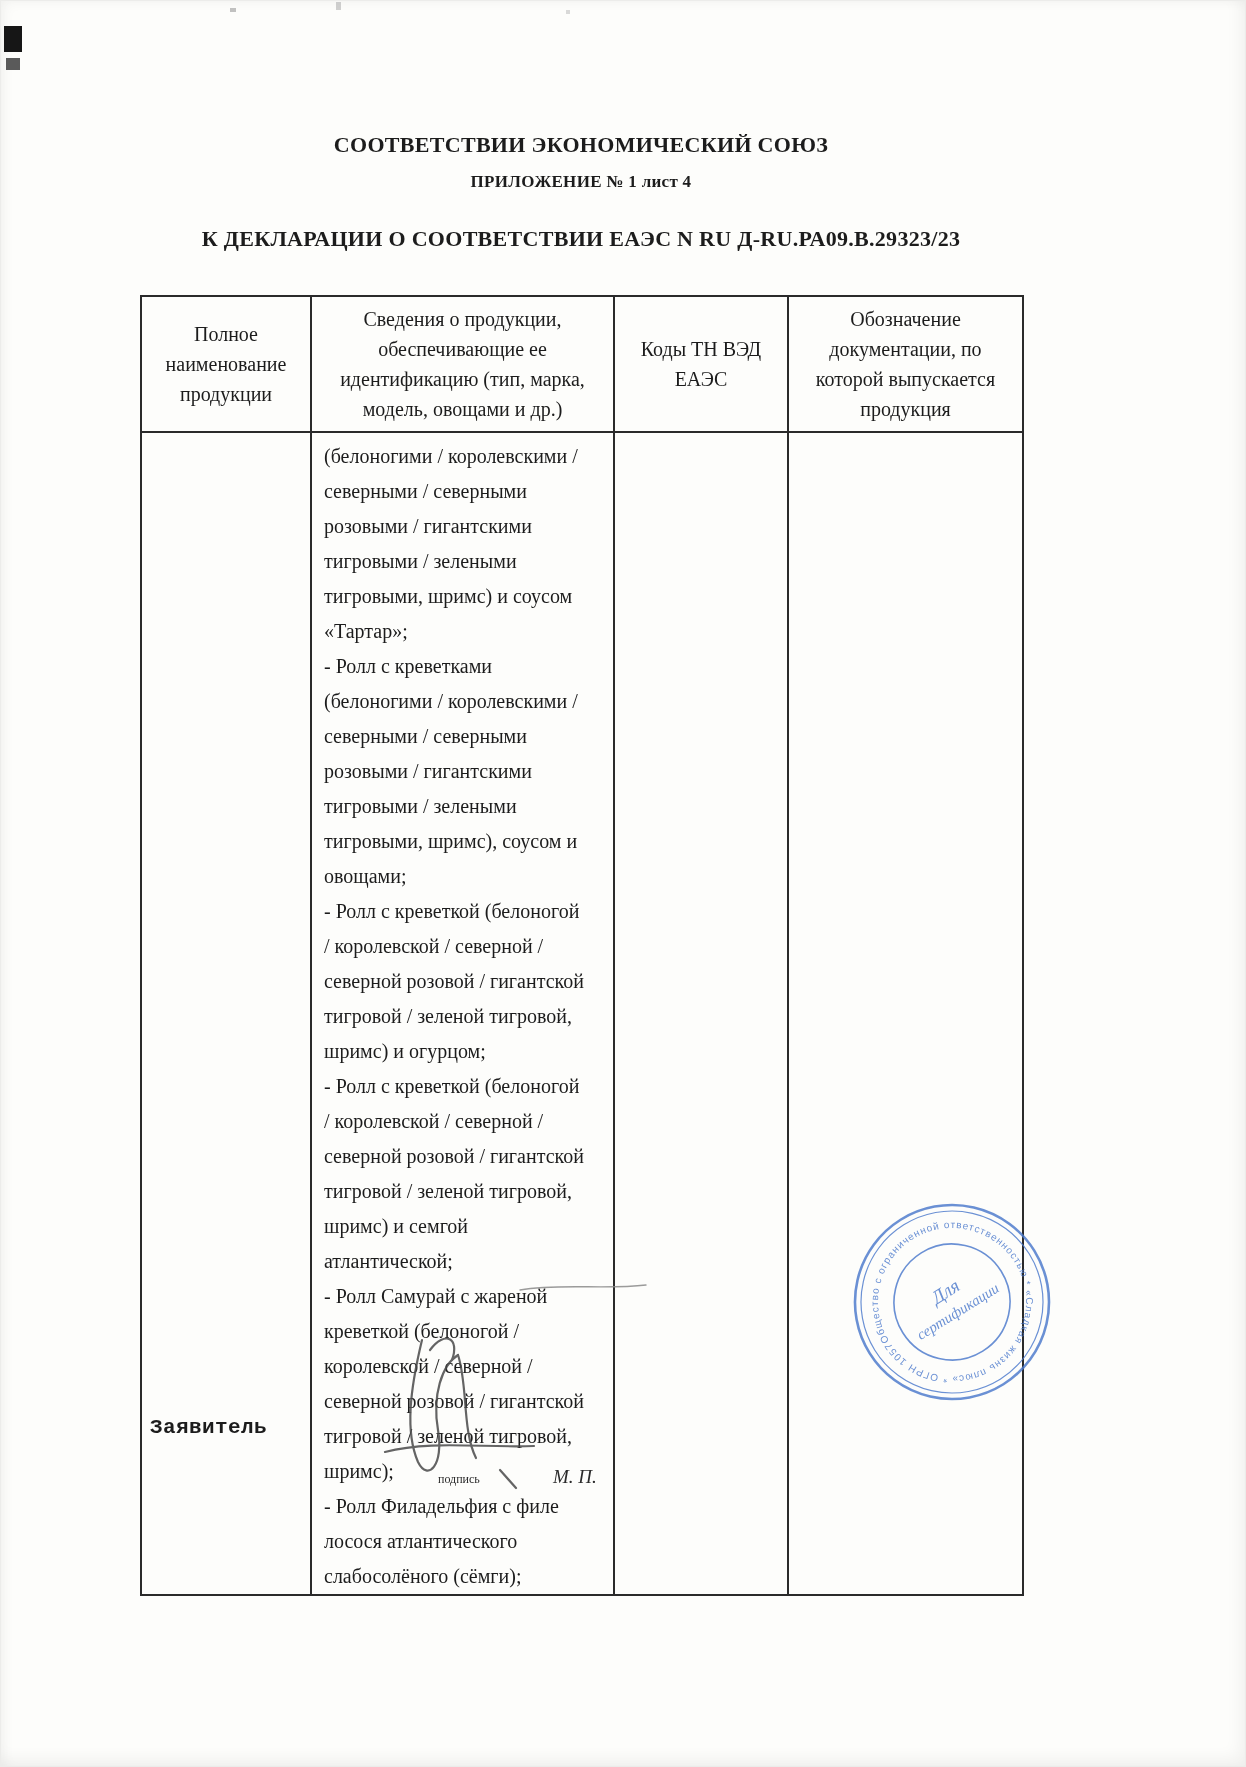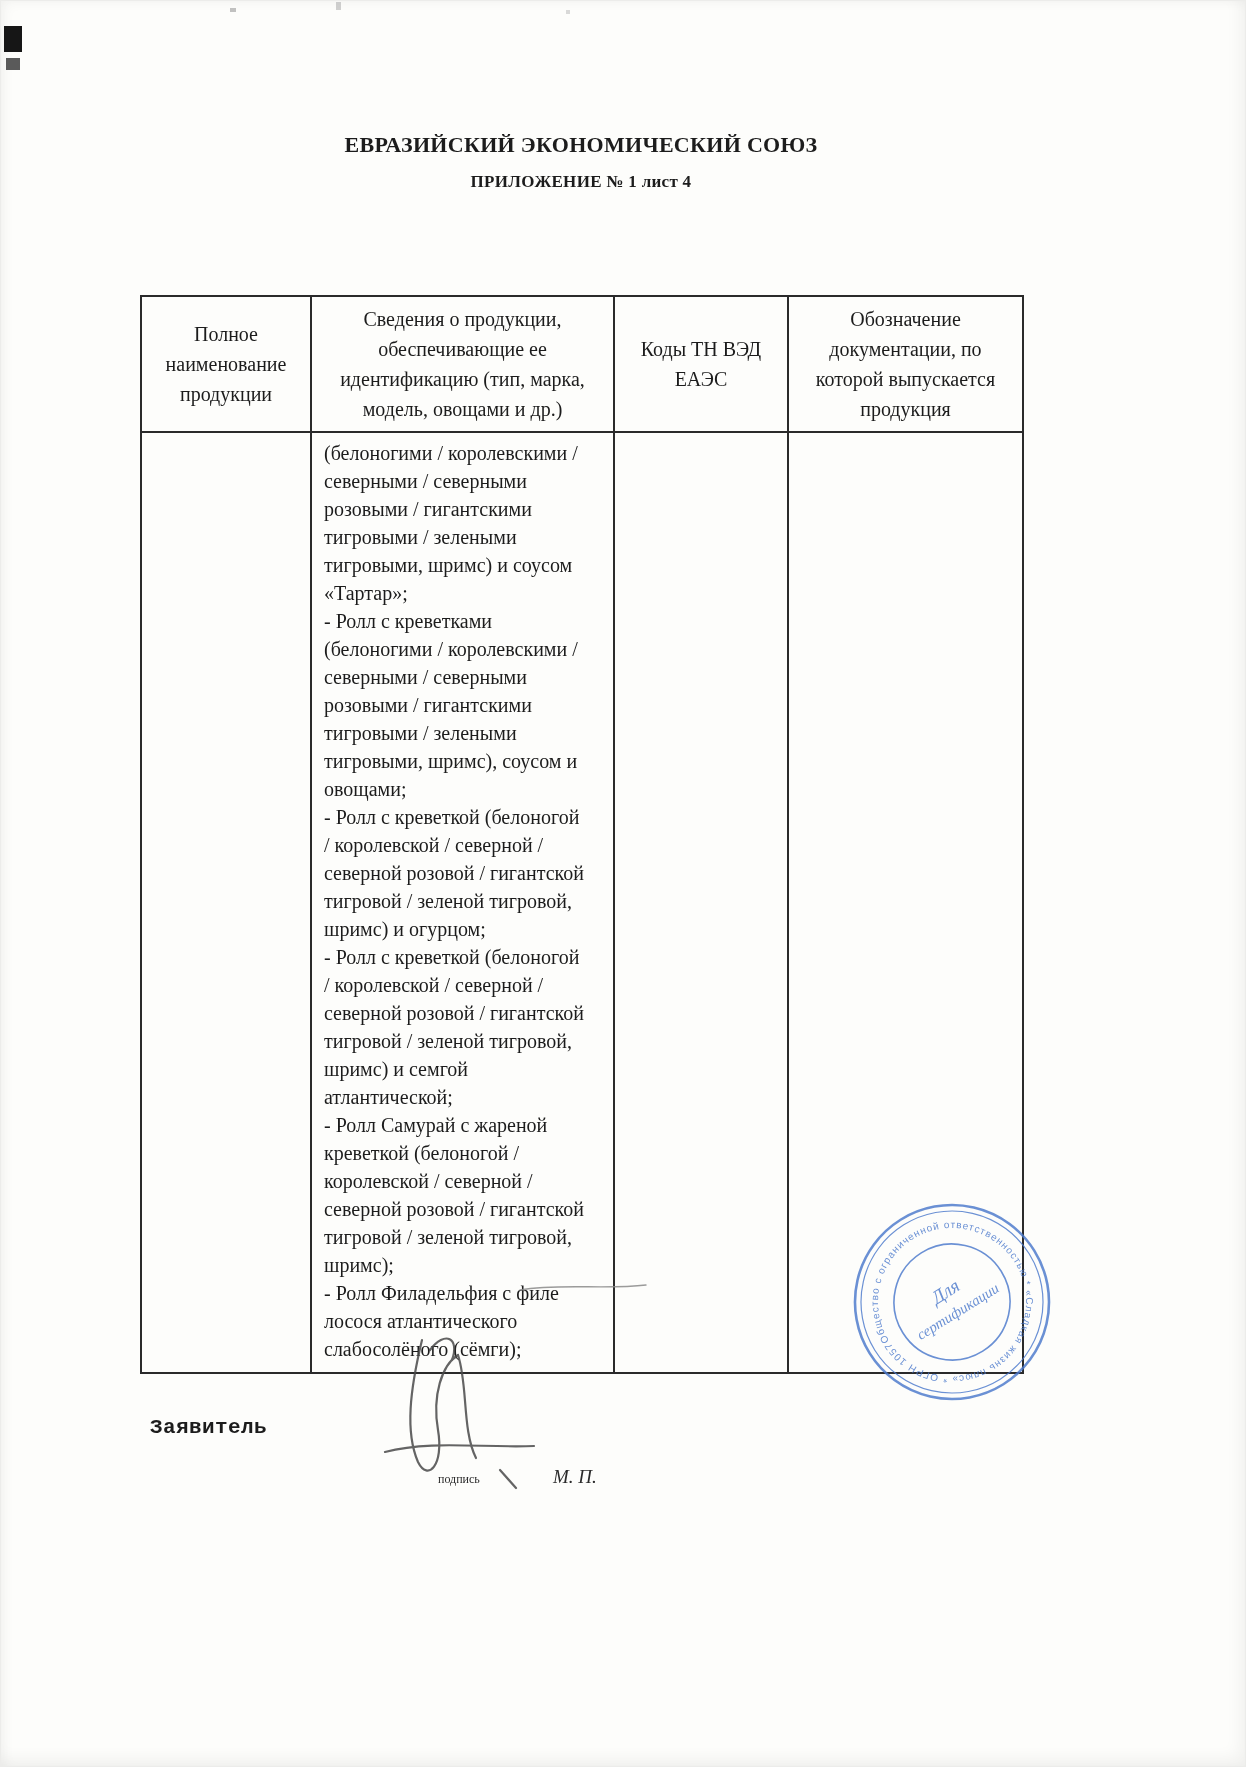--- a/index.html
+++ b/index.html
@@ -35,21 +35,21 @@
     text-align:center;
     font-size:20px;line-height:30px;
     white-space:pre-line;
     padding:4px 6px;
   }
   table.decl td{
     height:933px;
     vertical-align:top;
   }
   td.details{
-    font-size:20px;line-height:28px;
+    font-size:20px;line-height:35px;
     white-space:pre-line;
     padding:6px 8px 0 12px;
     text-align:left;
   }
   .col1{width:170px;}
   .col2{width:303px;}
   .col3{width:174px;}
   .col4{width:235px;}
 
   .applicant-label{
@@ -90,22 +90,23 @@
 <body>
 
 <div class="page">
 
   <div class="artifact m1"></div>
   <div class="artifact m2"></div>
   <div class="artifact m3"></div>
   <div class="artifact m4"></div>
   <div class="artifact m5"></div>
 
-  <div class="heading h1">ЕВРАЗИЙСКИЙ ЭКОНОМИЧЕСКИЙ СОЮЗ</div>
+  <div class="heading h1">СООТВЕТСТВИИ ЭКОНОМИЧЕСКИЙ СОЮЗ</div>
   <div class="heading h2">ПРИЛОЖЕНИЕ № 1 лист 4</div>
+  <div class="heading h3">К ДЕКЛАРАЦИИ О СООТВЕТСТВИИ ЕАЭС N RU Д-RU.РА09.В.29323/23</div>
 
   <table class="decl">
     <colgroup>
       <col class="col1">
         <col class="col2">
         <col class="col3">
         <col class="col4">
     </colgroup>
     <thead>
       <tr>

